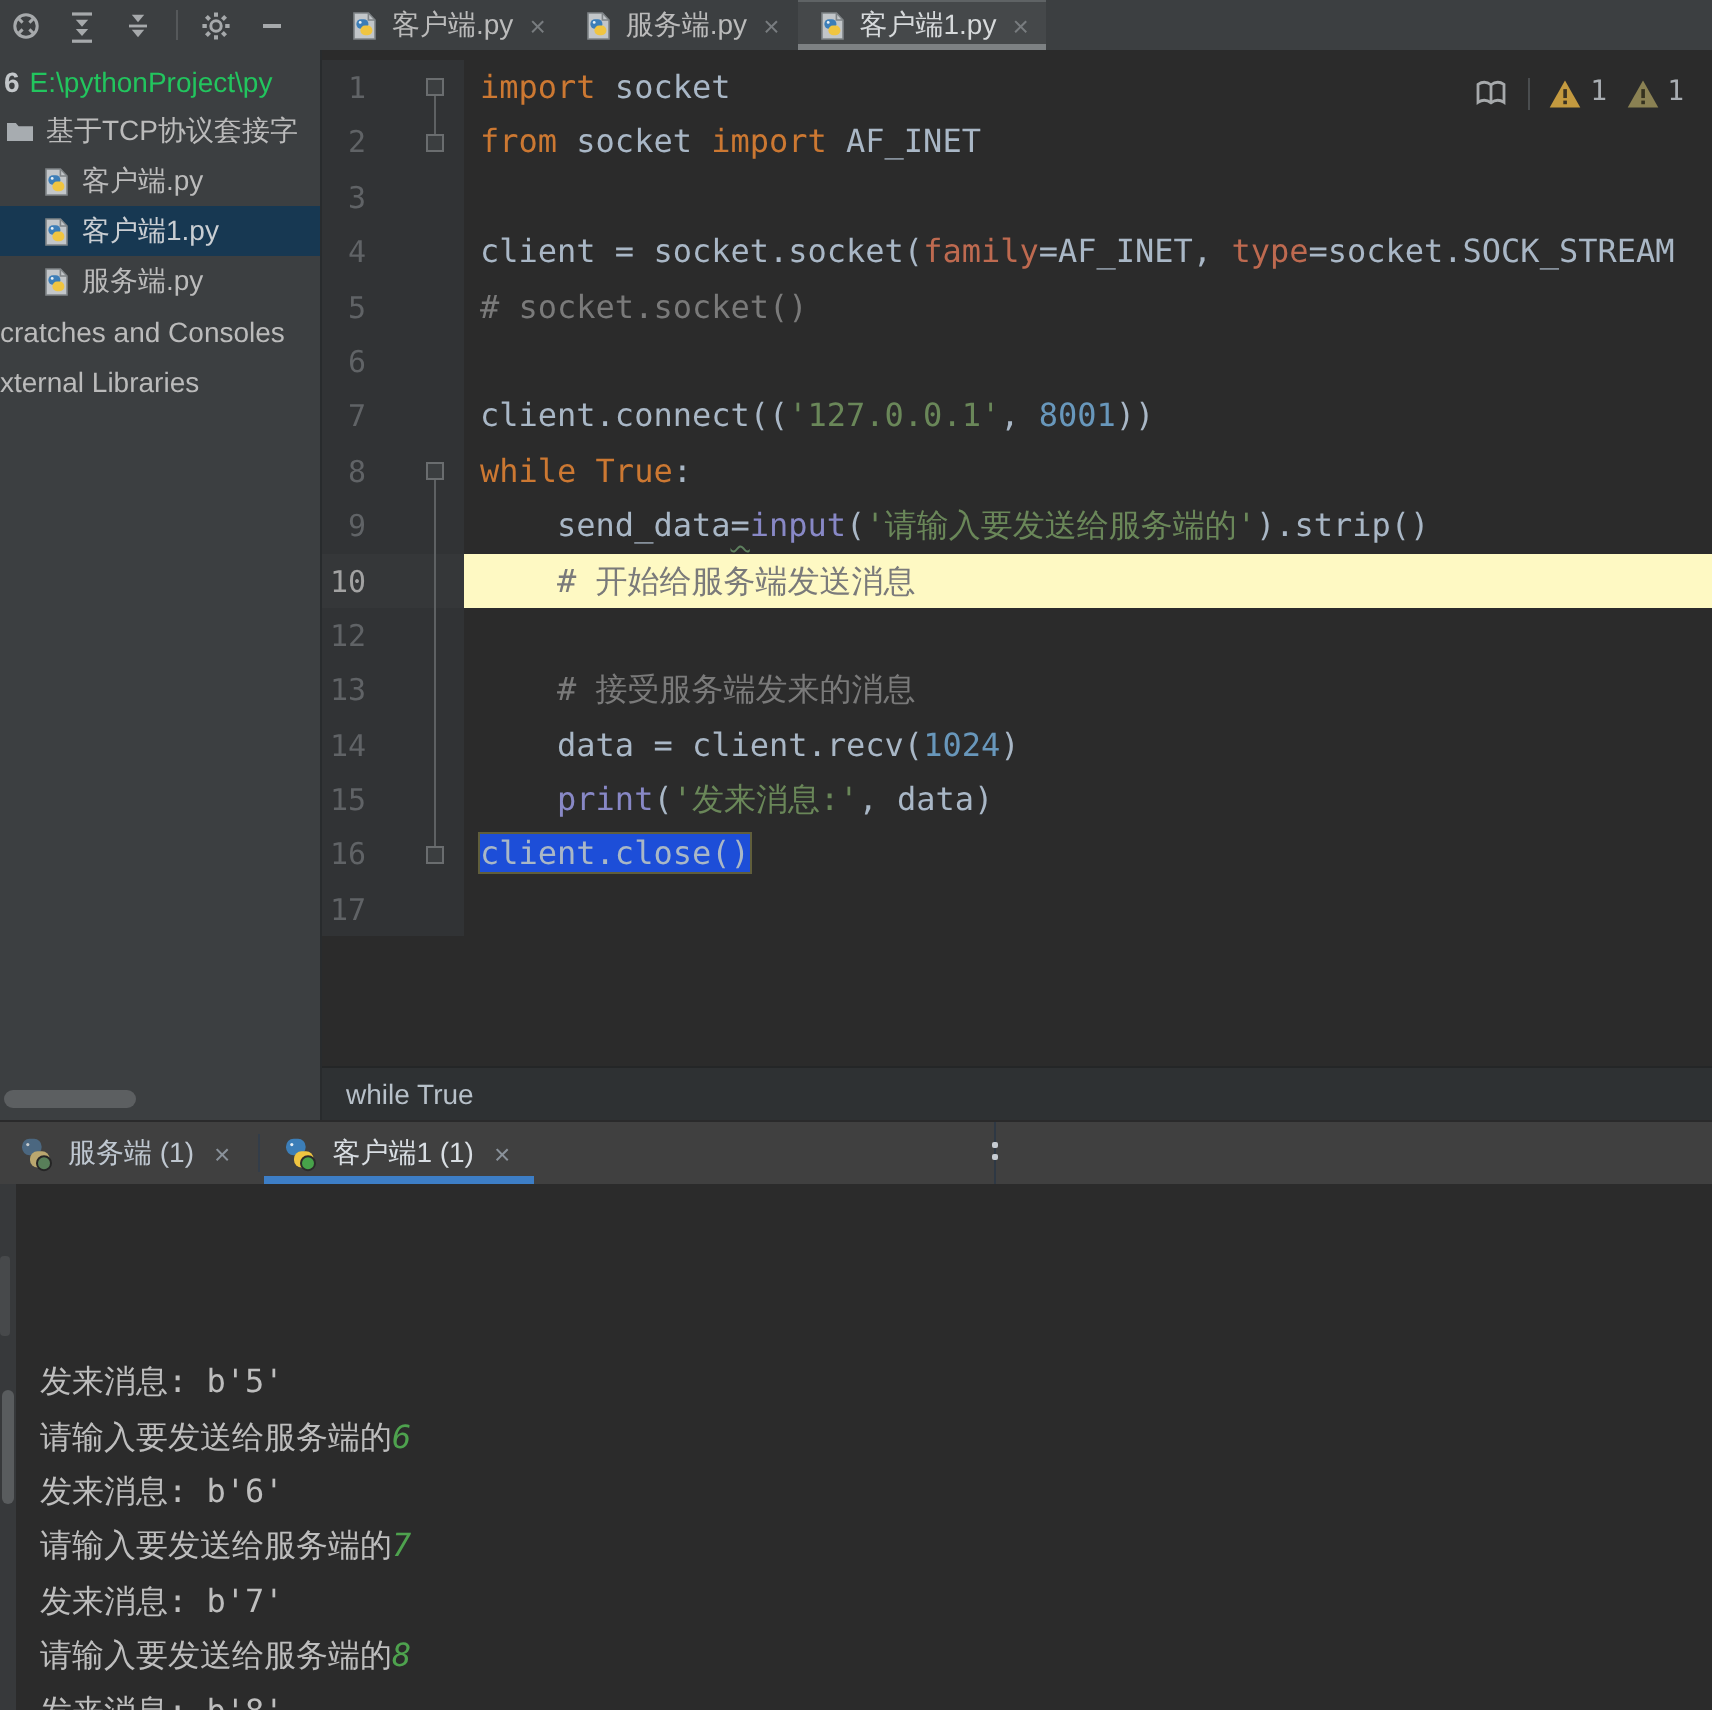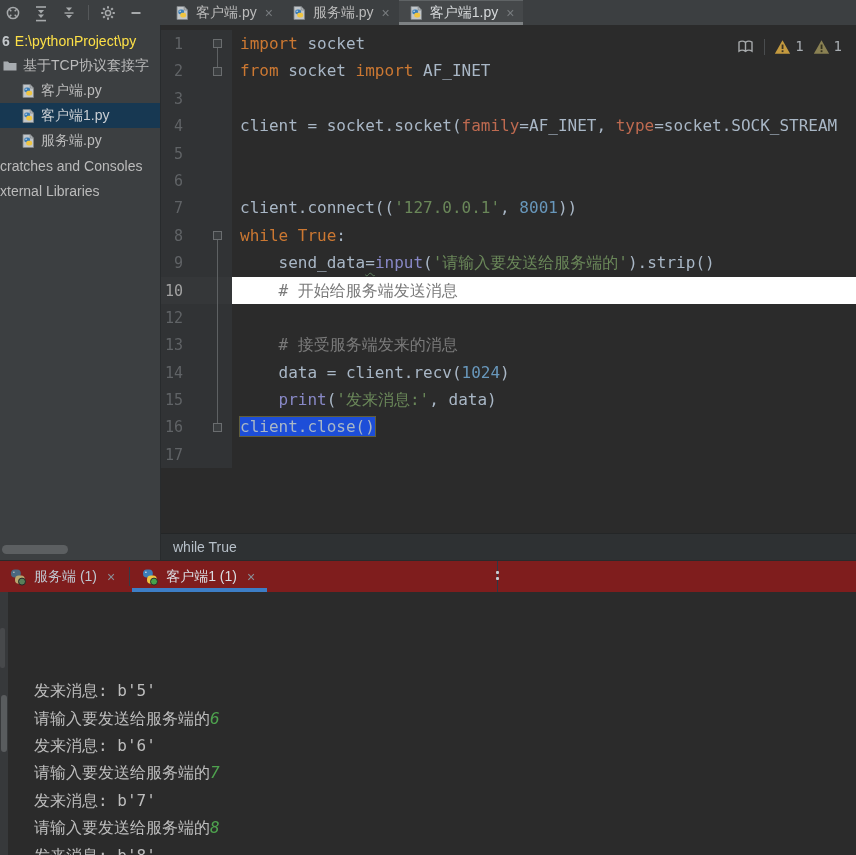--- a/index.html
+++ b/index.html
@@ -21,63 +21,63 @@
   .ppanel{width:161px;flex:none;background:#3C3F41;position:relative;border-right:1px solid #282B2D;box-sizing:border-box;overflow:hidden;}
   .tree{margin-top:3px;}
   .trow{height:25px;display:flex;align-items:center;white-space:nowrap;overflow:hidden;font-size:14px;color:#BBBBBB;}
   .trow .icon16{margin-right:5px;}
   .trow.root{padding-left:2px;}
   .trow.folder{padding-left:2px;}
   .trow.pyfile{padding-left:20px;}
   .trow.node{padding-left:0;}
   .trow.selected{background:#173852;color:#C9CED3;}
   .root-prefix{font-weight:bold;color:#C3C7CA;margin-right:5px;}
-  .root-path{color:#fde047;}
+  .root-path{color:#22c55e;}
   .hthumb{position:absolute;left:2px;bottom:6px;width:66px;height:9px;border-radius:5px;background:#5C5F61;}
   
   .editor{flex:1;min-width:0;display:flex;flex-direction:column;background:#2B2B2B;position:relative;}
   .code-area{flex:1;position:relative;overflow:hidden;padding-top:5px;
              font-family:"DejaVu Sans Mono",monospace;font-size:16px;line-height:27.4px;}
   .crow{display:flex;height:27.4px;white-space:pre;}
   .gut{width:71px;flex:none;background:#313335;position:relative;box-sizing:border-box;padding-left:0;}
   .lnum{display:inline-block;width:22px;text-align:right;color:#606366;font-size:15px;}
   .cd{flex:1;padding-left:8px;color:#A9B7C6;}
   .crow.cur .gut{background:#353739;}
   .crow.cur .lnum{color:#A2A2A2;}
-  .crow.cur .cd{background:#ffffff;}
+  .crow.cur .cd{background:#fef9c3;}
   .tk-kw{color:#CC7832;}
   .tk-pl{color:#A9B7C6;}
   .tk-str{color:#6A8759;}
   .tk-num{color:#6897BB;}
   .tk-cmt{color:#7A7A7A;}
   .tk-bi{color:#8888C6;}
   .tk-prm{color:#BE6A50;}
   .tk-eqw{color:#A9B7C6;text-decoration:underline wavy #5E815E 1px;text-underline-offset:4px;}
   .tk-hl{color:#A9B7C6;background:#1d4ed8;box-shadow:0 0 0 1px #605E3B;}
   .fold-layer{position:absolute;left:52px;top:0;width:14px;height:100%;pointer-events:none;}
   .fold-marker{position:absolute;width:9px;height:9px;box-sizing:border-box;border:1px solid #6A6D6F;background:#3B3E40;left:0;}
   .fold-stem{position:absolute;width:1px;background:#5E6163;left:4px;}
   .inspect{position:absolute;top:8px;right:14px;display:flex;align-items:center;gap:9px;}
   .wgroup{display:flex;align-items:center;gap:4px;color:#A8ADB2;font-size:14px;}
   .isep{width:1px;height:16px;background:#4A4D4F;}
   .breadcrumb{height:27px;flex:none;background:#2E3133;border-top:1px solid #242627;display:flex;align-items:center;
               padding-left:12px;font-size:14px;color:#B7C0C9;box-sizing:border-box;}
   
   .runpanel{height:295px;display:flex;flex-direction:column;background:#2B2B2B;}
-  .runtabs{height:32px;flex:none;background:#7f1d1d;border-top:1px solid #2A2A2B;display:flex;align-items:stretch;position:relative;box-sizing:border-box;}
+  .runtabs{height:32px;flex:none;background:#404040;border-top:1px solid #2A2A2B;display:flex;align-items:stretch;position:relative;box-sizing:border-box;}
   .rtab{display:flex;align-items:center;gap:7px;padding:0 12px 0 9px;font-size:14px;color:#BFC7D0;position:relative;}
   .rtab .icon18{width:18px;height:18px;display:inline-flex;flex:none;}
   .rtab:not(.active) .icon18{filter:saturate(.5) brightness(.85);}
   .rtab.active{color:#D9DEE3;}
   .rtab.active::after{content:"";position:absolute;left:0;right:0;bottom:0;height:4px;background:#3D7EC6;}
   .rclose{color:#8A929B;font-size:14px;margin-left:3px;}
   .rtab-sep{width:1px;background:#333D49;margin:6px 2px;}
   .splitter{position:absolute;left:497px;top:0;bottom:0;width:1px;background:#2E3844;}
   .splitter i{position:absolute;left:-1px;width:3px;height:3px;background:#C6CBD1;border-radius:1px;}
-  .console{flex:1;position:relative;overflow:hidden;padding:3px 0 0 34px;white-space:pre;
+  .console{flex:1;position:relative;overflow:hidden;padding:3px 0 0 20px;white-space:pre;
            font-family:"DejaVu Sans Mono",monospace;font-size:16px;line-height:27.4px;color:#BDBDBD;}
   .cline{height:27.4px;}
   .c-out{color:#BDBDBD;}
   .c-in{color:#4EA24E;font-style:italic;}
   .cstrip{position:absolute;left:0;top:0;bottom:0;width:8px;background:#37393B;}
   .vthumb1{position:absolute;left:0;top:36px;width:5px;height:40px;background:#47494B;border-radius:2px;}
   .vthumb2{position:absolute;left:1px;top:103px;width:6px;height:57px;background:#595C5E;border-radius:3px;}
 </style>
 </head>
 <body>
@@ -233,21 +233,21 @@
       <div class="hthumb"></div>
     </div>
 
     <div class="editor">
       <div class="code-area" id="codeArea">
         <div id="codeRows">
             <div class="crow"><div class="gut"><span class="lnum">1</span></div><div class="cd"><span class="tk-kw">import</span><span class="tk-pl"> socket</span></div></div>
             <div class="crow"><div class="gut"><span class="lnum">2</span></div><div class="cd"><span class="tk-kw">from</span><span class="tk-pl"> socket </span><span class="tk-kw">import</span><span class="tk-pl"> AF_INET</span></div></div>
             <div class="crow"><div class="gut"><span class="lnum">3</span></div><div class="cd"></div></div>
             <div class="crow"><div class="gut"><span class="lnum">4</span></div><div class="cd"><span class="tk-pl">client = socket.socket(</span><span class="tk-prm">family</span><span class="tk-pl">=AF_INET, </span><span class="tk-prm">type</span><span class="tk-pl">=socket.SOCK_STREAM</span></div></div>
-            <div class="crow"><div class="gut"><span class="lnum">5</span></div></div>
+            <div class="crow"><div class="gut"><span class="lnum">5</span></div><div class="cd"><span class="tk-cmt"># socket.socket()</span></div></div>
             <div class="crow"><div class="gut"><span class="lnum">6</span></div><div class="cd"></div></div>
             <div class="crow"><div class="gut"><span class="lnum">7</span></div><div class="cd"><span class="tk-pl">client.connect((</span><span class="tk-str">'127.0.0.1'</span><span class="tk-pl">, </span><span class="tk-num">8001</span><span class="tk-pl">))</span></div></div>
             <div class="crow"><div class="gut"><span class="lnum">8</span></div><div class="cd"><span class="tk-kw">while True</span><span class="tk-pl">:</span></div></div>
             <div class="crow"><div class="gut"><span class="lnum">9</span></div><div class="cd"><span class="tk-pl">    send_data</span><span class="tk-eqw">=</span><span class="tk-bi">input</span><span class="tk-pl">(</span><span class="tk-str">'请输入要发送给服务端的'</span><span class="tk-pl">).strip()</span></div></div>
             <div class="crow cur"><div class="gut"><span class="lnum">10</span></div><div class="cd"><span class="tk-pl">    </span><span class="tk-cmt"># 开始给服务端发送消息</span></div></div>
             <div class="crow"><div class="gut"><span class="lnum">12</span></div><div class="cd"></div></div>
             <div class="crow"><div class="gut"><span class="lnum">13</span></div><div class="cd"><span class="tk-pl">    </span><span class="tk-cmt"># 接受服务端发来的消息</span></div></div>
             <div class="crow"><div class="gut"><span class="lnum">14</span></div><div class="cd"><span class="tk-pl">    data = client.recv(</span><span class="tk-num">1024</span><span class="tk-pl">)</span></div></div>
             <div class="crow"><div class="gut"><span class="lnum">15</span></div><div class="cd"><span class="tk-pl">    </span><span class="tk-bi">print</span><span class="tk-pl">(</span><span class="tk-str">'发来消息:'</span><span class="tk-pl">, data)</span></div></div>
             <div class="crow"><div class="gut"><span class="lnum">16</span></div><div class="cd"><span class="tk-hl">client.close()</span></div></div>

